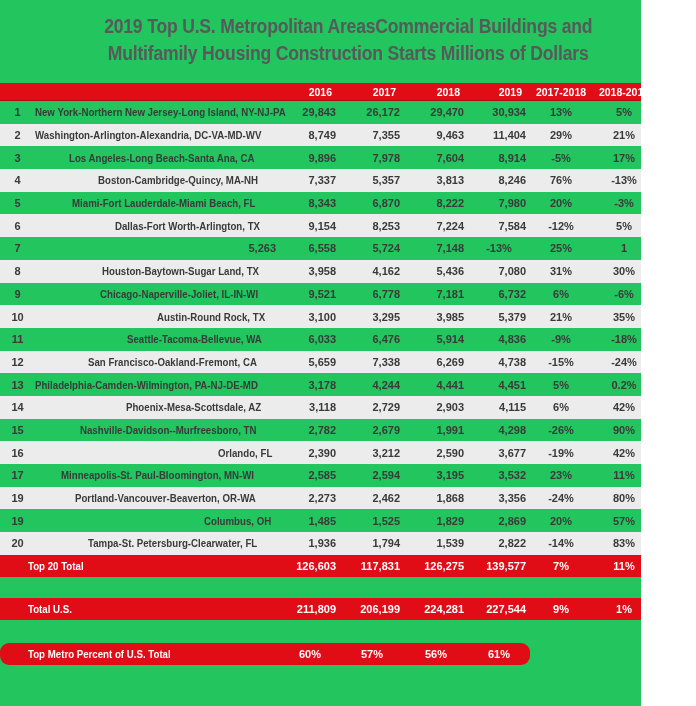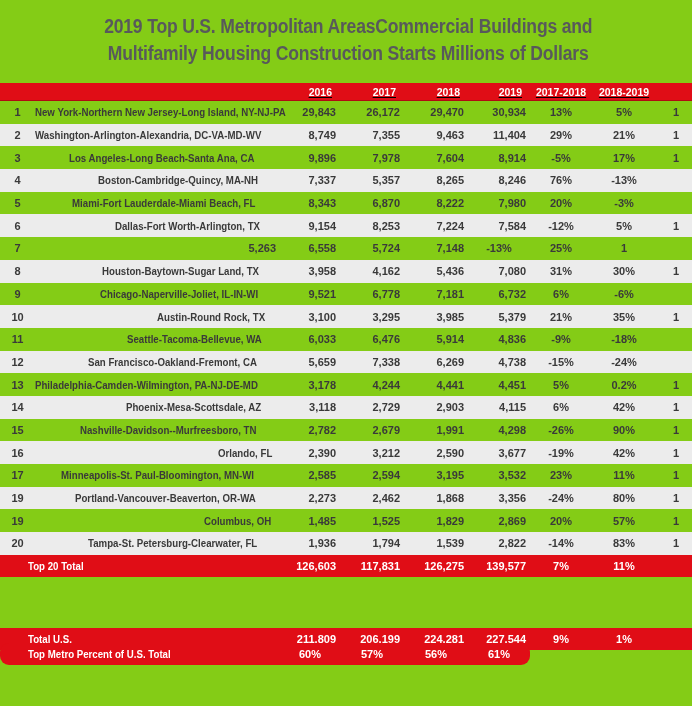--- a/index.html
+++ b/index.html
@@ -1,49 +1,49 @@
 <!DOCTYPE html>
 <html style="--band_red: #e00d16; --row_stripe: #ececec; --title_text: #58595b; --body_text: #3a3a3a; --marker_green: #3f7d2c;"><head>
 <meta charset="utf-8">
 <style>
   html,body { margin:0; padding:0; background:#fff; }
   body { font-family:"Liberation Sans","DejaVu Sans",sans-serif; }
-  .page { position:relative; width:692px; height:706px; background:#84cc16; overflow:hidden; }
+  .page { position:relative; width:641px; height:706px; background:#22c55e; overflow:hidden; }
 
   .title { position:absolute; top:13px; left:0; width:696px; text-align:center;
            font-size:19.5px; line-height:27px; font-weight:700; color:var(--title_text);
            letter-spacing:-0.2px; margin:0; }
   .title .tline { display:block; }
   .title .cond { display:inline-block; transform:scaleX(0.9); transform-origin:50% 50%; white-space:nowrap; }
 
   .row { display:grid; grid-template-columns:35px 245px 60px 64px 64px 62px 62px 64px 40px;
          align-items:center; }
   .c { overflow:visible; white-space:nowrap; }
   .c-rank  { text-align:center; }
   .c-name  { text-align:right;text-decoration:underline; }
   .c-num   { text-align:right; padding-right:4px; }
   .c-pct   { text-align:center; }
   .c-flag  { text-align:center; }
   .cond    { display:inline-block; transform:scaleX(0.88); transform-origin:0 50%; white-space:nowrap; }
 
   .thead { position:absolute; top:83px; left:0; width:696px; height:17px;
            background:var(--band_red); border-bottom:1px solid #b00b12; }
-  .thead .row { height:17px;text-decoration:underline; }
+  .thead .row { height:17px; }
   .thead .c { color:#fff; font-size:10.5px; font-weight:700; }
   .thead .c-num { padding-right:8px; }
 
   .tbody { position:absolute; top:101px; left:0; width:696px; }
   .tbody .row { height:22.7px; font-size:11px; font-weight:700; color:var(--body_text); }
   .tbody .row:nth-child(even) { background:var(--row_stripe); }
 
   .band { position:absolute; left:0; width:696px; height:22px; background:var(--band_red); }
   .band .row { height:22px; font-size:11px; font-weight:700; color:#fff; }
   .band .c-label { grid-column:1 / 3; text-align:left; padding-left:28px; }
   .band-top20 { top:555px; }
-  .band-totalus { top:628px; }
+  .band-totalus { top:598px; }
   .band-pct { top:643px; width:530px;border-radius:9px; }
   .band-pct .row { grid-template-columns:35px 245px 60px 64px 64px 62px; }
   .band-pct .c-pct { text-align:center; }
 
   .gmark { position:absolute; top:555px; width:0; height:0;
            border-left:5px solid var(--marker_green); border-bottom:5px solid transparent; }
 </style>
 </head>
 <body>
 
@@ -103,21 +103,21 @@
       <div class="c c-pct">-5%</div>
       <div class="c c-pct">17%</div>
       <div class="c c-flag">1</div>
     </div>
 
     <div class="row">
       <div class="c c-rank">4</div>
       <div class="c c-name"><span class="cond">Boston-Cambridge-Quincy, MA-NH</span></div>
       <div class="c c-num">7,337</div>
       <div class="c c-num">5,357</div>
-      <div class="c c-num">8,265</div>
+      <div class="c c-num">3,813</div>
       <div class="c c-num">8,246</div>
       <div class="c c-pct">76%</div>
       <div class="c c-pct">-13%</div>
       <div class="c c-flag"></div>
     </div>
 
     <div class="row">
       <div class="c c-rank">5</div>
       <div class="c c-name"><span class="cond">Miami-Fort Lauderdale-Miami Beach, FL</span></div>
       <div class="c c-num">8,343</div>

